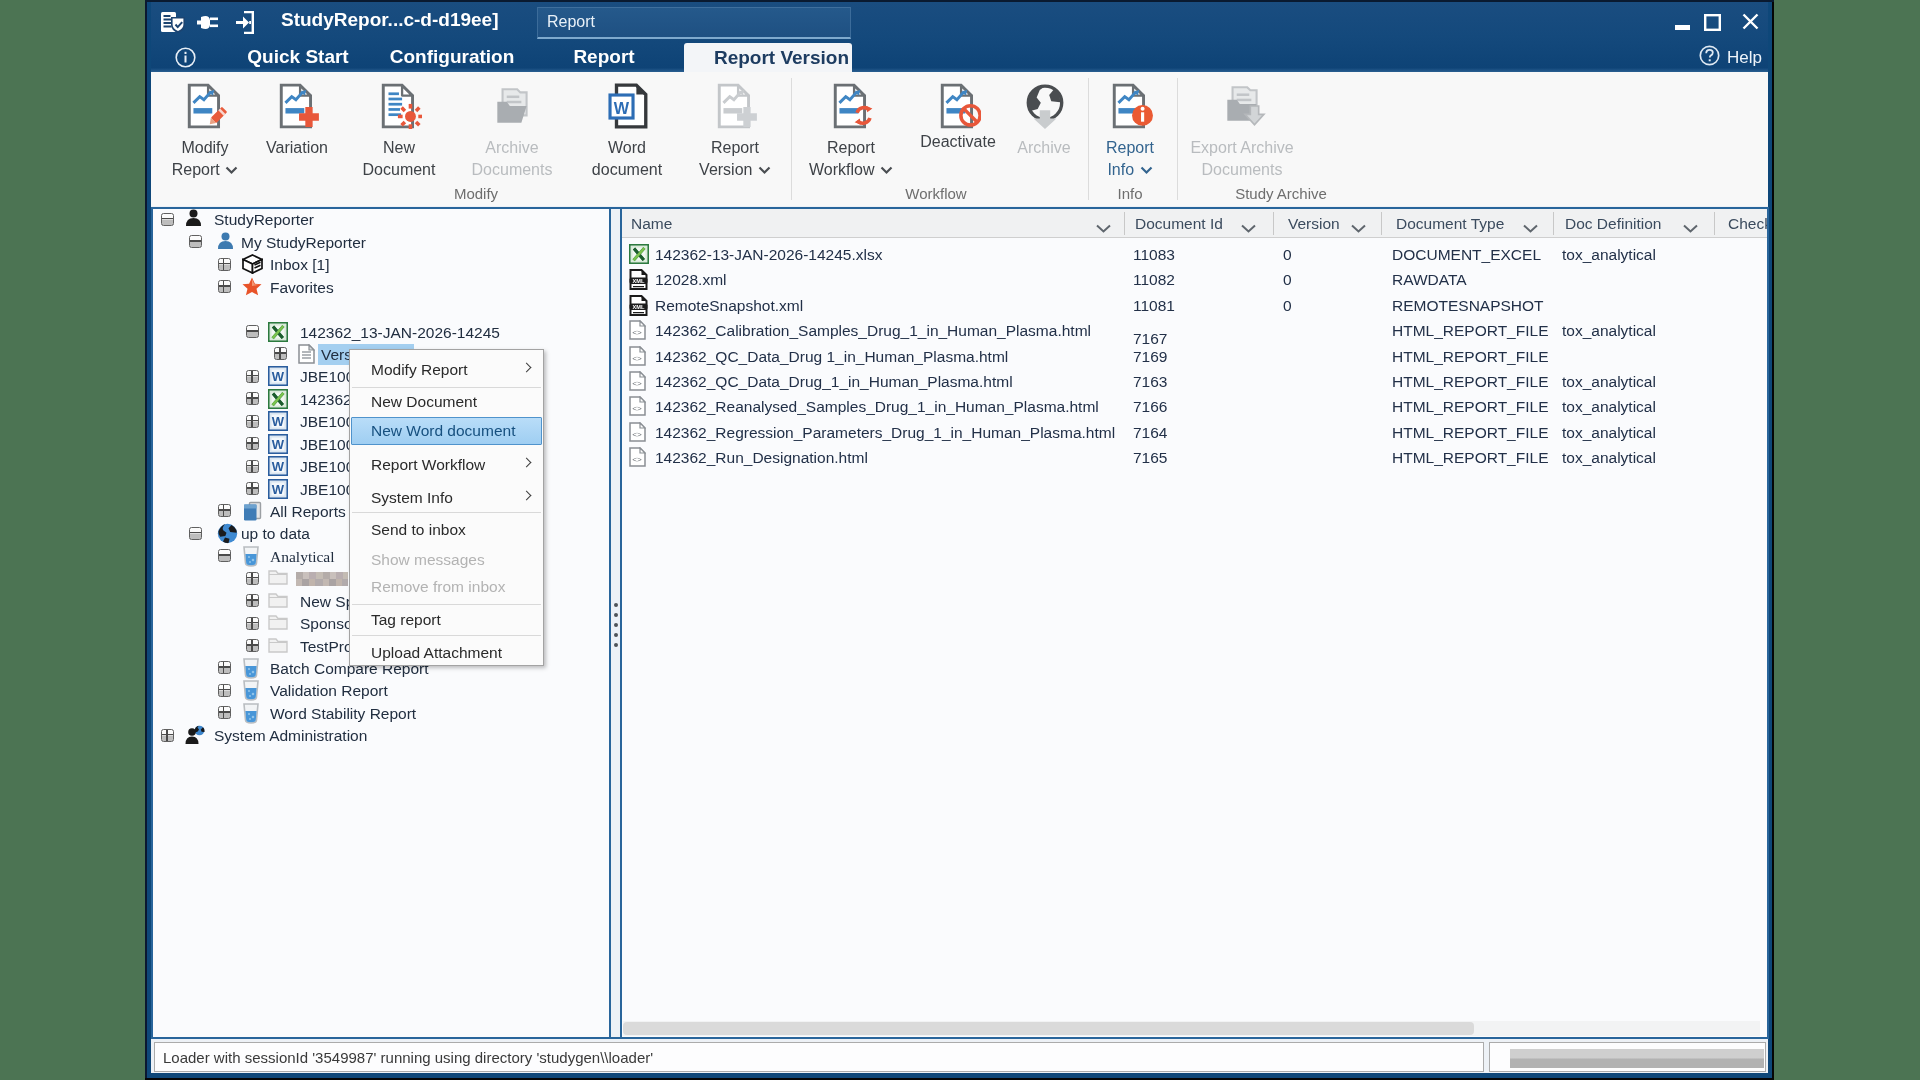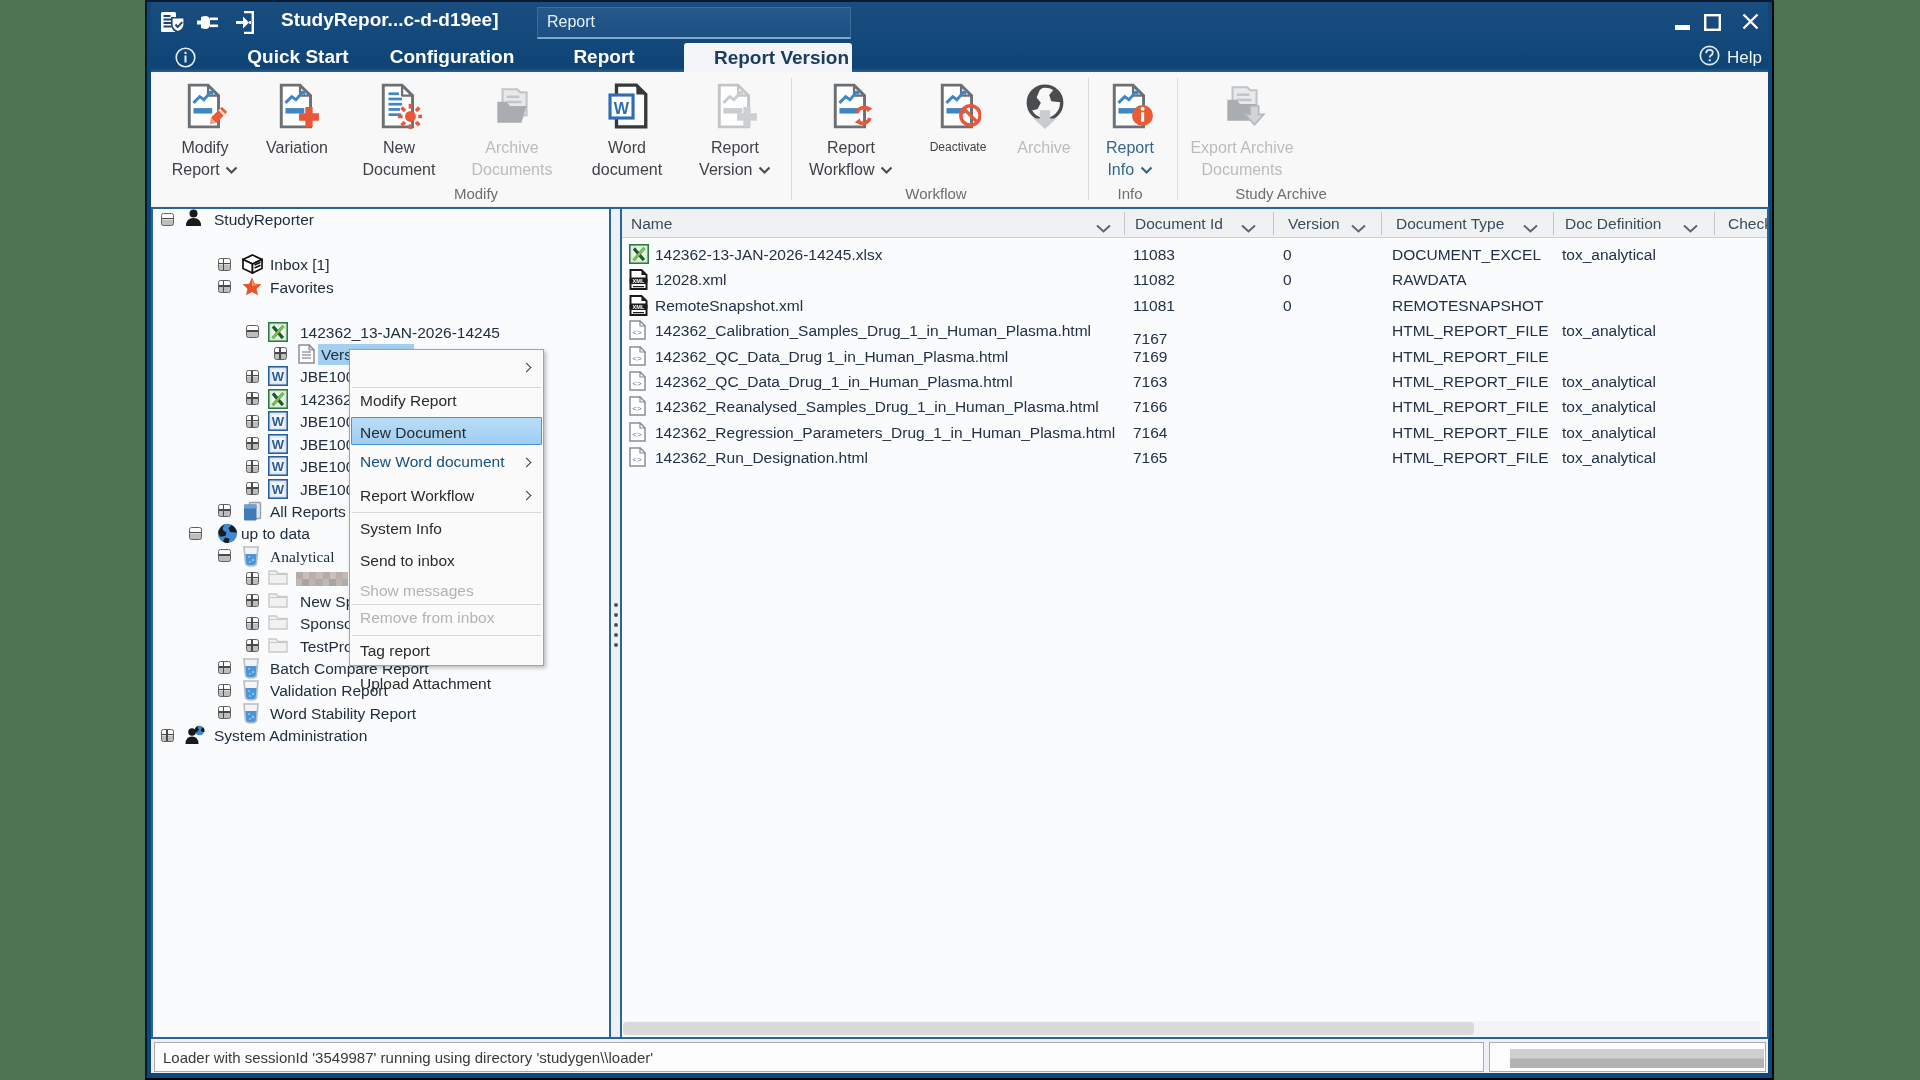--- a/index.html
+++ b/index.html
@@ -36,21 +36,21 @@
 .hcell { position:absolute; top:0; height:29px; line-height:29px; font-size:15.5px; color:#3b4b5e; white-space:nowrap; }
 .hdiv { position:absolute; top:3px; width:1px; height:23px; background:#c8c8c8; }
 .hchev { position:absolute; top:11px; }
 .grow { position:absolute; left:0; height:25px; font-size:15.5px; color:#223048; white-space:nowrap; }
 
 #hscroll { position:absolute; left:1px; bottom:1px; width:1137px; height:15px; background:#f2f3f4; }
 #hthumb { position:absolute; left:0; top:1px; width:851px; height:13px; background:#dadada; border-radius:4px; }
 
 #menu { position:absolute; left:198px; top:143px; width:195px; height:317px; background:#fbfbfb; border:1px solid #a3a3a3; box-shadow:2px 2px 4px rgba(0,0,0,.25); z-index:50; }
 .mitem { position:absolute; left:1px; width:191px; height:28px; font-size:15.5px; color:#2a2a2a; }
-.mitem span { position:absolute; left:9px; top:5px;margin-top:31px; }
+.mitem span { position:absolute; left:20px; top:5px; }
 .mitem.dis { color:#b3b3b3; }
 .msep { position:absolute; left:2px; width:189px; height:1px; background:#d9d9d9; }
 .marrow { position:absolute; right:12px; top:8px; width:7px; height:7px; border-top:1.8px solid #3c3c3c; border-right:1.8px solid #3c3c3c; transform:rotate(45deg); }
 #mhl { position:absolute; left:1px; top:67px; width:191px; height:28px; background:linear-gradient(#b9ddf8,#9fcef2); border:1px solid #4f93cc; border-radius:1px; }
 
 .sbox { position:absolute; top:1px; height:30px; background:#fdfdfe; border:1px solid #ababab; }
 </style>
 </head>
 <body>
 <div id="win">
@@ -230,21 +230,21 @@
       <div class="rbtn" style="left: 755px;">
         <div class="abs" style="left: 30px; top: 7px; width: 46px; height: 46px;"><svg width="44" height="46" viewBox="0 0 40 44">
             <path d="M4 2 h18 l10 10 v30 h-28 z" fill="#fff" stroke="#6b7074" stroke-width="2.8"></path>
             <path d="M22 2.6 v9.4 h9.4 z" fill="#fff" stroke="#6b7074" stroke-width="2.2" stroke-linejoin="round"></path>
             <path d="M8 19 l6 -6 4 3 7 -8" fill="none" stroke="#3f86c4" stroke-width="2.8"></path>
             <path d="M22.5 8.5 l5.5 -2 -1.5 5.5 z" fill="#3f86c4"></path>
             <rect x="8" y="24" width="18" height="5.2" fill="#3f86c4"></rect>
             <circle cx="31" cy="31" r="9.2" fill="none" stroke="#e8573a" stroke-width="3.4"></circle>
             <path d="M25.2 25.2 L36.8 36.8" stroke="#e8573a" stroke-width="3.3"></path>
           </svg></div>
-        <div class="abs" style="left: 0px; right: 0px; top: 61px; font-size: 12px; line-height: 21.5px; text-align: center; color: rgb(62, 66, 71);">
+        <div class="abs" style="left: 0px; right: 0px; top: 55px; font-size: 16px; line-height: 21.5px; text-align: center; color: rgb(62, 66, 71);">
           <div>Deactivate</div>
         </div>
       </div>
       <div class="rbtn dis" style="left: 841px;">
         <div class="abs" style="left: 30px; top: 7px; width: 46px; height: 46px;"><svg width="46" height="46" viewBox="0 0 42 44">
             <circle cx="21" cy="19" r="16" fill="none" stroke="#4a4d50" stroke-width="3.2"></circle>
             <path d="M21 3.2 a15.8 15.8 0 0 0 -14 23.6 l7 -2 3 -6 -4 -5 3 -7 z" fill="#4a4d50"></path>
             <path d="M30 5.5 l-5 6 2 6 8.5 1 a15.8 15.8 0 0 0 -5.5 -13 z" fill="#4a4d50"></path>
             <path d="M16 26 h10 v8 h6 l-11 10 -11 -10 h6 z" fill="#c9ccce"></path>
           </svg></div>
@@ -296,20 +296,28 @@
     <div style="position:absolute;left:0;top:831px;width:1618px;height:2px;background:#29659b;"></div>
     <div id="tree" class="panel">
         <div class="trow" style="left: 0px; top: 0.3px; width: 456px;">
           <div class="exp" style="left: 8px;"></div>
           <div class="abs" style="left: 32px; top: 0px; width: 22px; height: 22px;"><svg width="17" height="18" viewBox="0 0 17 18">
               <circle cx="8.5" cy="4.6" r="4" fill="#1a1a1a"></circle>
               <path d="M1 17 q0 -8 7.5 -8 q7.5 0 7.5 8 z" fill="#1a1a1a"></path>
             </svg></div>
           <div class="txt abs" style="left: 61px; top: 2px;">StudyReporter</div>
         </div>
+        <div class="trow" style="left: 0px; top: 22.7px; width: 456px;">
+          <div class="exp" style="left: 36px;"></div>
+          <div class="abs" style="left: 64px; top: 0px; width: 22px; height: 22px;"><svg width="17" height="18" viewBox="0 0 17 18">
+              <circle cx="8.5" cy="4.6" r="4" fill="#3d7ab0"></circle>
+              <path d="M1 17 q0 -8 7.5 -8 q7.5 0 7.5 8 z" fill="#3d7ab0"></path>
+            </svg></div>
+          <div class="txt abs" style="left: 88px; top: 2px;">My StudyReporter</div>
+        </div>
         <div class="trow" style="left: 0px; top: 45.2px; width: 456px;">
           <div class="exp plus" style="left: 64.5px;"></div>
           <div class="abs" style="left: 89px; top: 0px; width: 22px; height: 22px;"><svg width="21" height="20" viewBox="0 0 21 20">
               <path d="M10.5 1 L20 5.5 L10.5 10 L1 5.5 Z" fill="#fff" stroke="#111" stroke-width="1.7"></path>
               <path d="M1 5.5 L10.5 10 L10.5 19 L1 14.5 Z" fill="#fff" stroke="#111" stroke-width="1.7"></path>
               <path d="M20 5.5 L10.5 10 L10.5 19 L20 14.5 Z" fill="#fff" stroke="#111" stroke-width="1.7"></path>
               <path d="M12.5 11 l6 -2.8 M12.5 14 l6 -2.8" stroke="#111" stroke-width="1.5"></path>
             </svg></div>
           <div class="txt abs" style="left: 117px; top: 2px;">Inbox [1]</div>
         </div>

